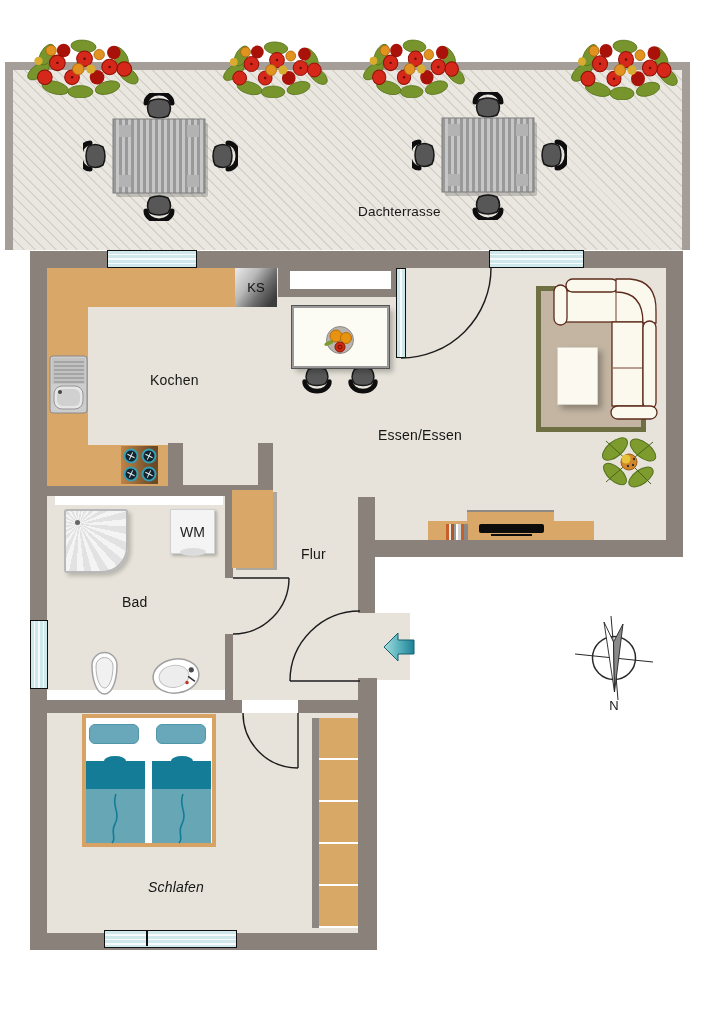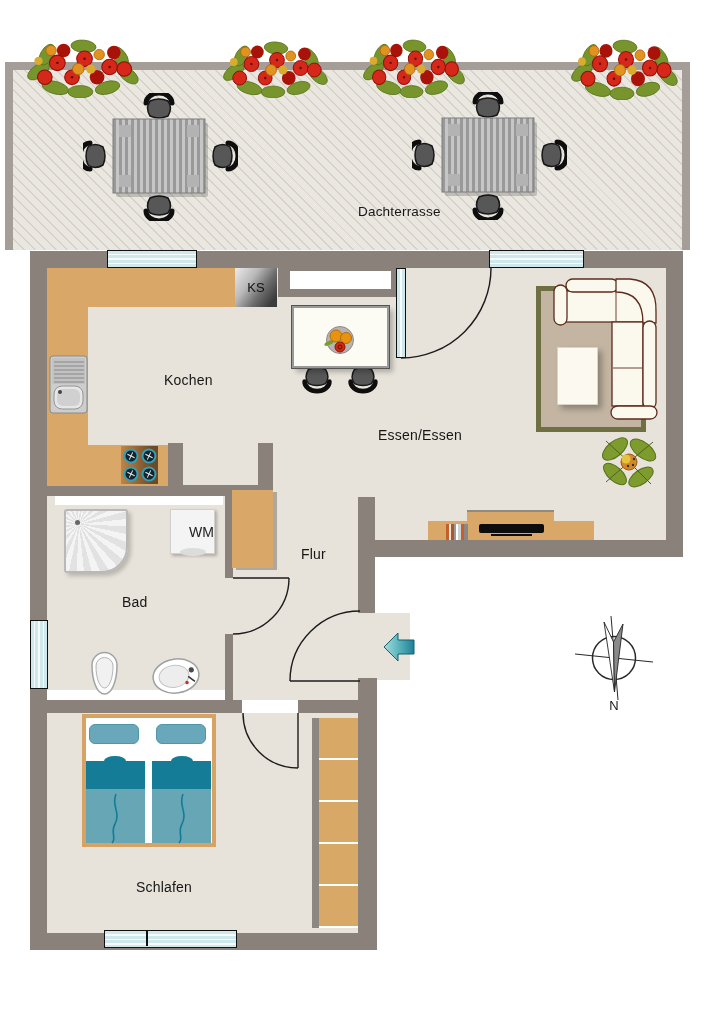--- a/index.html
+++ b/index.html
@@ -15,21 +15,21 @@
       repeating-linear-gradient(45deg,var(--hatch,#d6d2c9) 0px,var(--hatch,#d6d2c9) 1.4px,
       var(--terrace_floor,#eae7e1) 1.4px,var(--terrace_floor,#eae7e1) 7.5px);
       border:8px solid var(--terrace_wall,#a59d97);border-bottom:none;}
   .win-h{background:repeating-linear-gradient(to bottom,var(--glass,#cfe8ec) 0 3px,#f7fbfc 3px 4.5px);
          border:1.5px solid #111;}
   .win-v{background:repeating-linear-gradient(to right,var(--glass,#cfe8ec) 0 3px,#f7fbfc 3px 4.5px);
          border:1.5px solid #111;}
   .fridge{background:linear-gradient(125deg,#e4e4e4 5%,#b9b9b9 35%,#6e6e6e 62%,#3c3c3c 88%);
           display:flex;align-items:center;justify-content:center;font-size:13px;color:#111;}
   .wm{background:#f4f4f4;border:1px solid #d0d0d0;box-shadow:2px 2px 3px rgba(0,0,0,.25);
-      display:flex;align-items:center;justify-content:flex-end;font-size:14px;color:#222;}
+      display:flex;align-items:center;justify-content:center;font-size:14px;color:#222;}
   .shower{background:repeating-conic-gradient(from 300deg at 13px 13px,#f4f4f4 0deg 9deg,#e2e2e2 9deg 18deg);
           border:2px solid #b8b8b8;border-radius:3px 3px 26px 3px;box-shadow:3px 3px 4px rgba(0,0,0,.2);}
   .rug{background:var(--rug,#c3b5a2);border:5px solid var(--rug_border,#6e7044);}
   .ctable{background:#fcfaf0;border:1px solid #d8d5c8;box-shadow:4px 4px 6px rgba(0,0,0,.28);}
   .dtable{background:#fdfcf4;border:2px solid #999;outline:1px solid #555;box-shadow:4px 4px 5px rgba(0,0,0,.25);}
   .bedframe{background:#fff;border:4px solid var(--wood,#d6a364);}
   .band{background:var(--teal_dark,#157c97);}
   .blanket{background:var(--teal_mid,#66a6b5);}
   .pillow{background:var(--teal_pillow,#68a8ba);border:1px solid #4f96a8;border-radius:6px;}
   .wardrobe-seg{background:repeating-linear-gradient(to bottom,#d8a966 0 40px,#ffffff 40px 42px);}
@@ -337,19 +337,19 @@
 
   <svg class="abs" style="left:572px;top:612px;" width="86" height="92" viewBox="0 0 86 92">
     <circle cx="42" cy="46" r="21.5" fill="none" stroke="#2a2a2a" stroke-width="1.5"></circle>
     <line x1="3" y1="42" x2="81" y2="50" stroke="#2a2a2a" stroke-width="1.2"></line>
     <line x1="39" y1="4" x2="46" y2="88" stroke="#2a2a2a" stroke-width="1"></line>
     <polygon points="32,10 42.5,80 41.5,30" fill="#ffffff" stroke="#222" stroke-width="0.9"></polygon>
     <polygon points="51,12 42.5,80 41.5,30" fill="#8a8a8a" stroke="#222" stroke-width="0.9"></polygon>
   </svg>
   <div class="label" style="left:604px;top:698px;width:20px;text-align:center;font-size:13px;">N</div>
 
-  <div class="label" style="left:164px;top:372px;">Kochen</div>
+  <div class="label" style="left:150px;top:372px;">Kochen</div>
   <div class="label" style="left:378px;top:427px;">Essen/Essen</div>
   <div class="label" style="left:301px;top:546px;">Flur</div>
   <div class="label" style="left:122px;top:594px;">Bad</div>
-  <div class="label" style="left:136px;top:879px;">Schlafen</div>
+  <div class="label" style="left:148px;top:879px;font-style:italic;">Schlafen</div>
 
 </div>
 
 </body></html>

